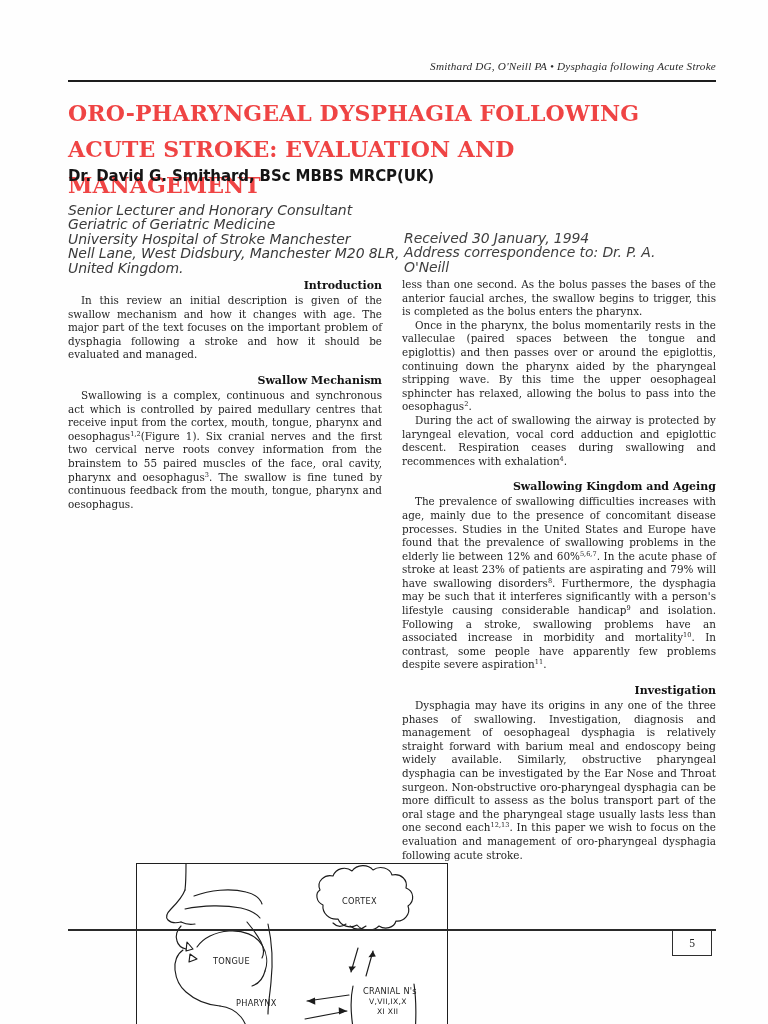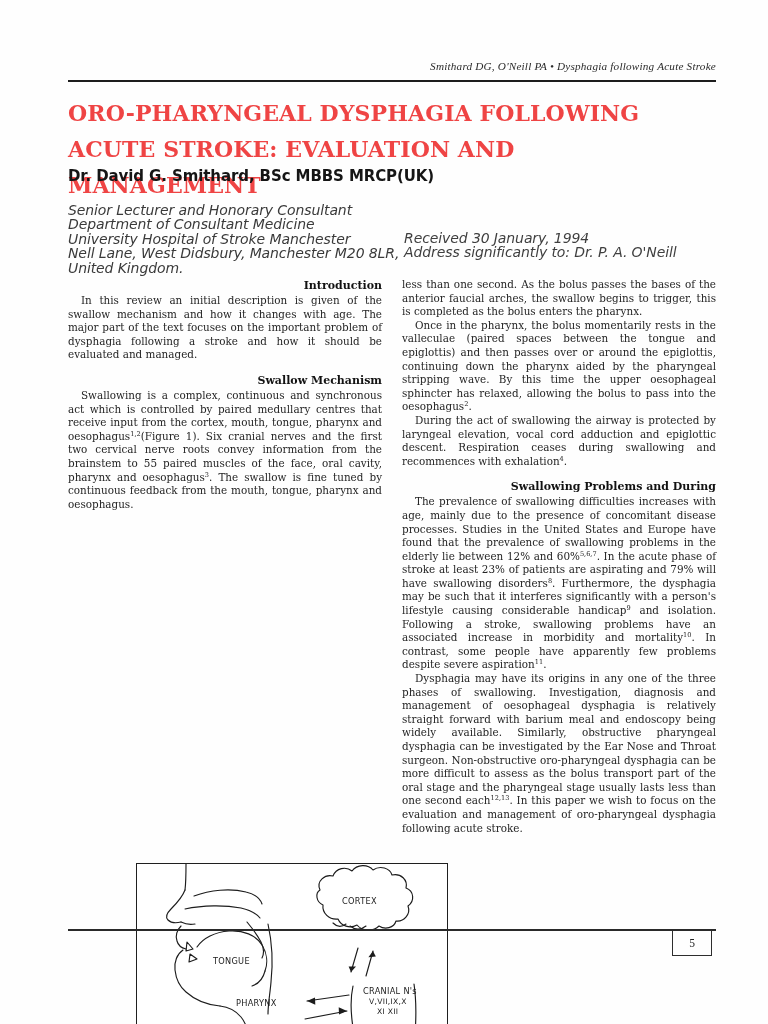--- a/index.html
+++ b/index.html
@@ -199,28 +199,28 @@
   <div class="rule-top"></div>
 
   <div class="title">ORO-PHARYNGEAL DYSPHAGIA FOLLOWING ACUTE STROKE: EVALUATION AND MANAGEMENT</div>
 
   <div class="authors">
     <div class="author-line">Dr. David G. Smithard, BSc MBBS MRCP(UK)</div>
   </div>
 
   <div class="affil-block">
     <div>Senior Lecturer and Honorary Consultant</div>
-    <div>Department of Consultant Medicine</div>
+    <div>Geriatric of Geriatric Medicine</div>
     <div>University Hospital of Stroke Manchester</div>
     <div>Nell Lane, West Didsbury, Manchester M20 8LR, United Kingdom.</div>
   </div>
 
   <div class="received-block">
     <div>Received 30 January, 1994</div>
-    <div>Address significantly to: Dr. P. A. O'Neill</div>
+    <div>Address correspondence to: Dr. P. A. O'Neill</div>
   </div>
 
   <div class="col col-left">
 
     <div class="sec-head">Introduction</div>
     <p class="para">In this review an initial description is given of the swallow mechanism and how it changes with age.  The major part of the text focuses on the important problem of dysphagia following a stroke and how it should be evaluated and managed.</p>
 
     <div class="sec-head spaced">Swallow Mechanism</div>
     <p class="para"><span>Swallowing is a complex, continuous and synchronous act which is controlled by paired medullary centres that receive input from the cortex, mouth, tongue, pharynx and oesophagus</span><sup>1,2</sup><span>(Figure 1). Six cranial nerves and the first two cervical nerve roots convey information from the brainstem to 55 paired muscles of the face, oral cavity, pharynx and oesophagus</span><sup>3</sup><span>. The swallow is fine tuned by continuous feedback from the mouth, tongue, pharynx and oesophagus.</span></p>
 
@@ -337,23 +337,24 @@
   </div>
 
   <div class="col col-right">
 
     <p class="para cont">less than one second. As the bolus passes the bases of the anterior faucial arches, the swallow begins to trigger, this is completed as the bolus enters the pharynx.</p>
 
     <p class="para"><span>Once in the pharynx, the bolus momentarily rests in the valleculae (paired spaces between the tongue and epiglottis) and then passes over or around the epiglottis, continuing down the pharynx aided by the pharyngeal stripping wave. By this time the upper oesophageal sphincter has relaxed, allowing the bolus to pass into the oesophagus</span><sup>2</sup><span>.</span></p>
 
     <p class="para"><span>During the act of swallowing the airway is protected by laryngeal elevation, vocal cord adduction and epiglottic descent. Respiration ceases during swallowing and recommences with exhalation</span><sup>4</sup><span>.</span></p>
 
-    <div class="sec-head spaced">Swallowing Problems and During</div>
+    <div class="sec-head spaced">Swallowing Kingdom and Ageing</div>
     <p class="para"><span>The prevalence of swallowing difficulties increases with age, mainly due to the presence of concomitant disease processes. Studies in the United States and  Europe have found that the prevalence of swallowing problems in the elderly lie between 12% and 60%</span><sup>5,6,7</sup><span>.  In the acute phase of stroke at least 23% of patients are aspirating and  79% will have swallowing disorders</span><sup>8</sup><span>. Furthermore, the dysphagia may be such that it interferes significantly with a person's lifestyle causing considerable handicap</span><sup>9</sup><span> and isolation. Following a stroke, swallowing problems have an associated increase in  morbidity and mortality</span><sup>10</sup><span>.  In contrast, some people have apparently few problems despite severe aspiration</span><sup>11</sup><span>.</span></p>
 
+    <div class="sec-head spaced">Investigation</div>
     <p class="para"><span>Dysphagia may have its origins in any one of the three phases of swallowing.  Investigation, diagnosis and management of oesophageal dysphagia is relatively straight forward with barium meal and endoscopy being widely available. Similarly, obstructive pharyngeal dysphagia can be investigated by the Ear Nose and Throat surgeon. Non-obstructive oro-pharyngeal dysphagia  can be more difficult to assess as the bolus transport part of the oral stage and the  pharyngeal stage usually lasts less than one second each</span><sup>12,13</sup><span>. In this paper we wish to focus on the evaluation and management of oro-pharyngeal dysphagia following acute stroke.</span></p>
 
   </div>
 
   <div class="rule-bottom"></div>
   <div class="pagenum">5</div>
 
 </div>
 
 </body></html>

